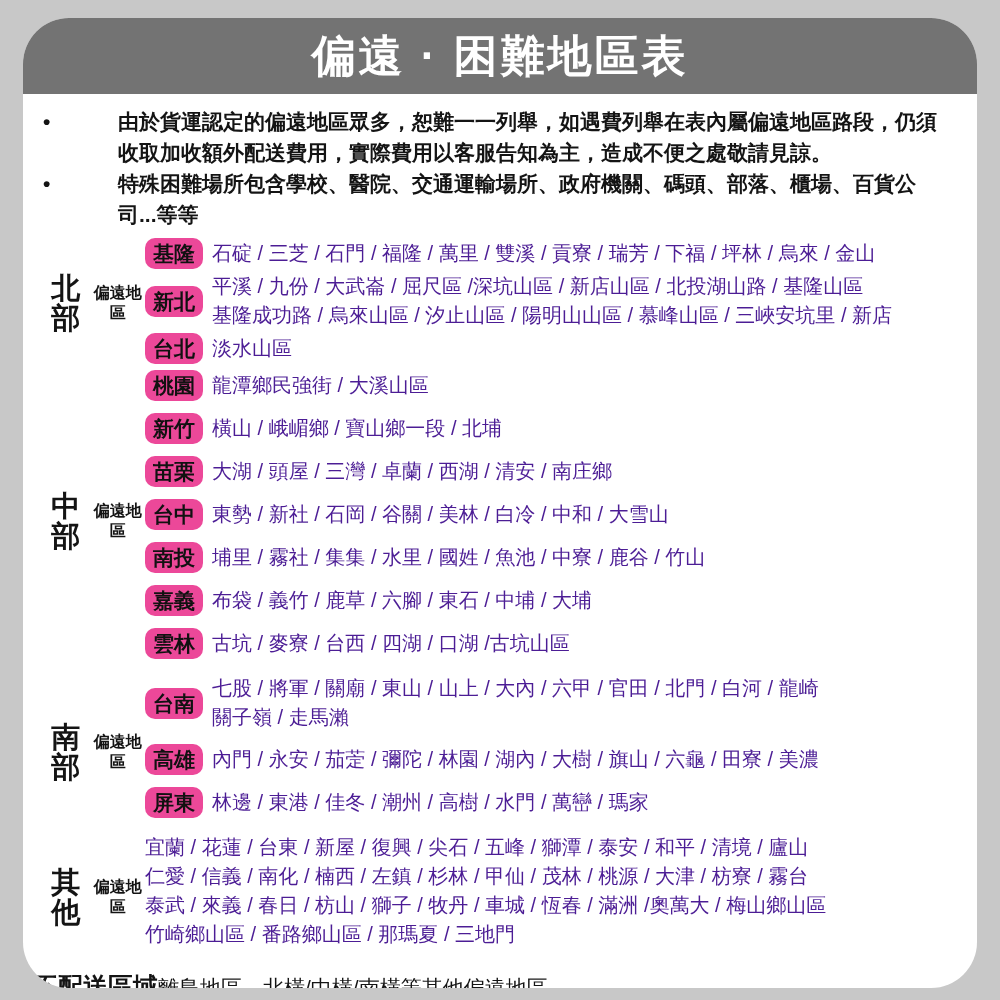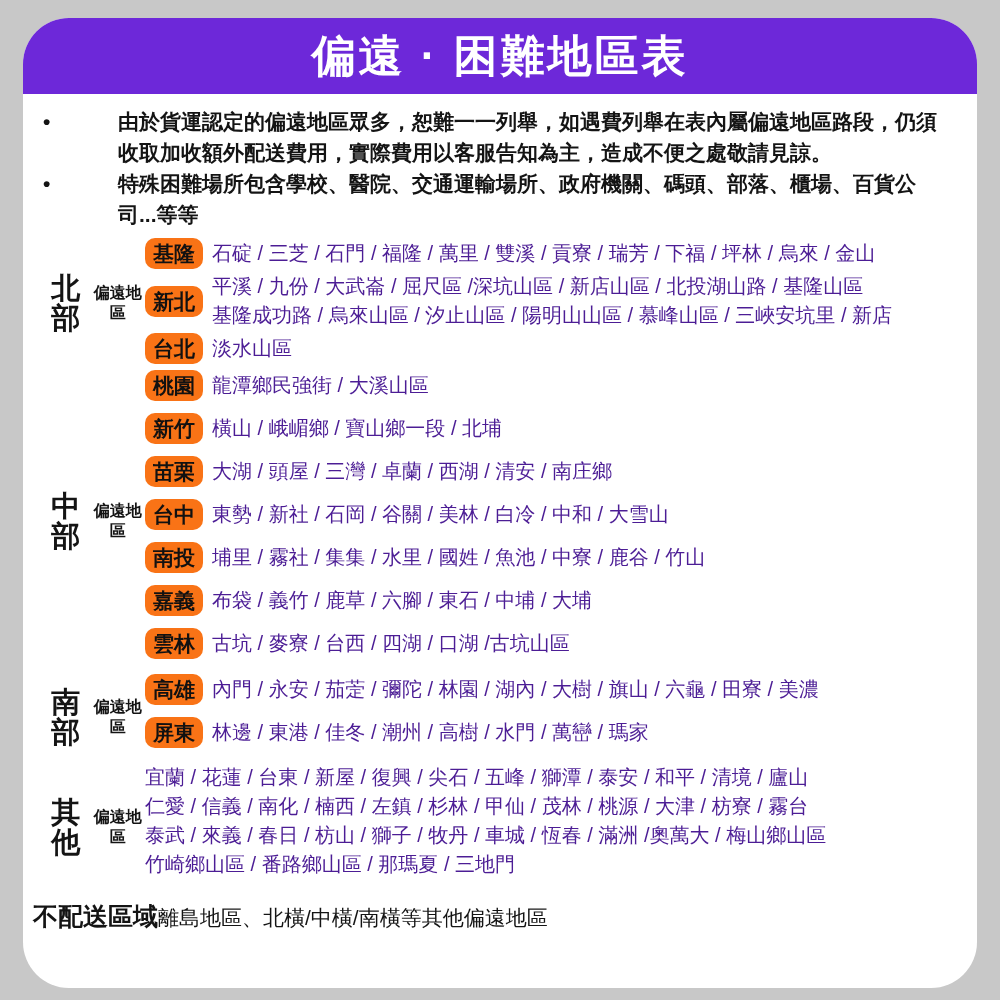--- a/index.html
+++ b/index.html
@@ -17,21 +17,21 @@
     top: 18px;
     width: 954px;
     height: 970px;
     background: #ffffff;
     border-radius: 46px;
     overflow: hidden;
     box-sizing: border-box;
   }
   .header {
     height: 76px;
-    background: #6d28d9;
+    background: #737373;
     display: flex;
     align-items: center;
     justify-content: center;
   }
   .title {
     color: #ffffff;
     font-size: 44px;
     font-weight: bold;
     letter-spacing: 3px;
     white-space: nowrap;
@@ -83,21 +83,21 @@
   .rows { flex: 1; min-width: 0; }
   .row {
     display: flex;
     align-items: center;
     margin-bottom: 12px;
   }
   .section.tight .row { margin-bottom: 3px; }
   .badge {
     width: 58px;
     flex-shrink: 0;
-    background: #f97316;
+    background: #ec4899;
     border-radius: 10px;
     text-align: center;
     font-weight: bold;
     font-size: 21px;
     line-height: 25px;
     padding: 3px 0;
     margin-right: 9px;
     color: #111111;
   }
   .row-text {
@@ -202,20 +202,25 @@
       </div>
     </div>
 
     <div class="section">
       <div class="label-col">
         <div class="s-label">南部</div>
         <div class="s-sub">偏遠地區</div>
       </div>
       <div class="rows">
         <div class="row">
+          <span class="badge">台南</span>
+          <span class="row-text">七股 / 將軍 / 關廟 / 東山 / 山上 / 大內 / 六甲 / 官田 / 北門 / 白河 / 龍崎
+關子嶺 / 走馬瀨</span>
+        </div>
+        <div class="row">
           <span class="badge">高雄</span>
           <span class="row-text">內門 / 永安 / 茄萣 / 彌陀 / 林園 / 湖內 / 大樹 / 旗山 / 六龜 / 田寮 / 美濃</span>
         </div>
         <div class="row">
           <span class="badge">屏東</span>
           <span class="row-text">林邊 / 東港 / 佳冬 / 潮州 / 高樹 / 水門 / 萬巒 / 瑪家</span>
         </div>
       </div>
     </div>
 

